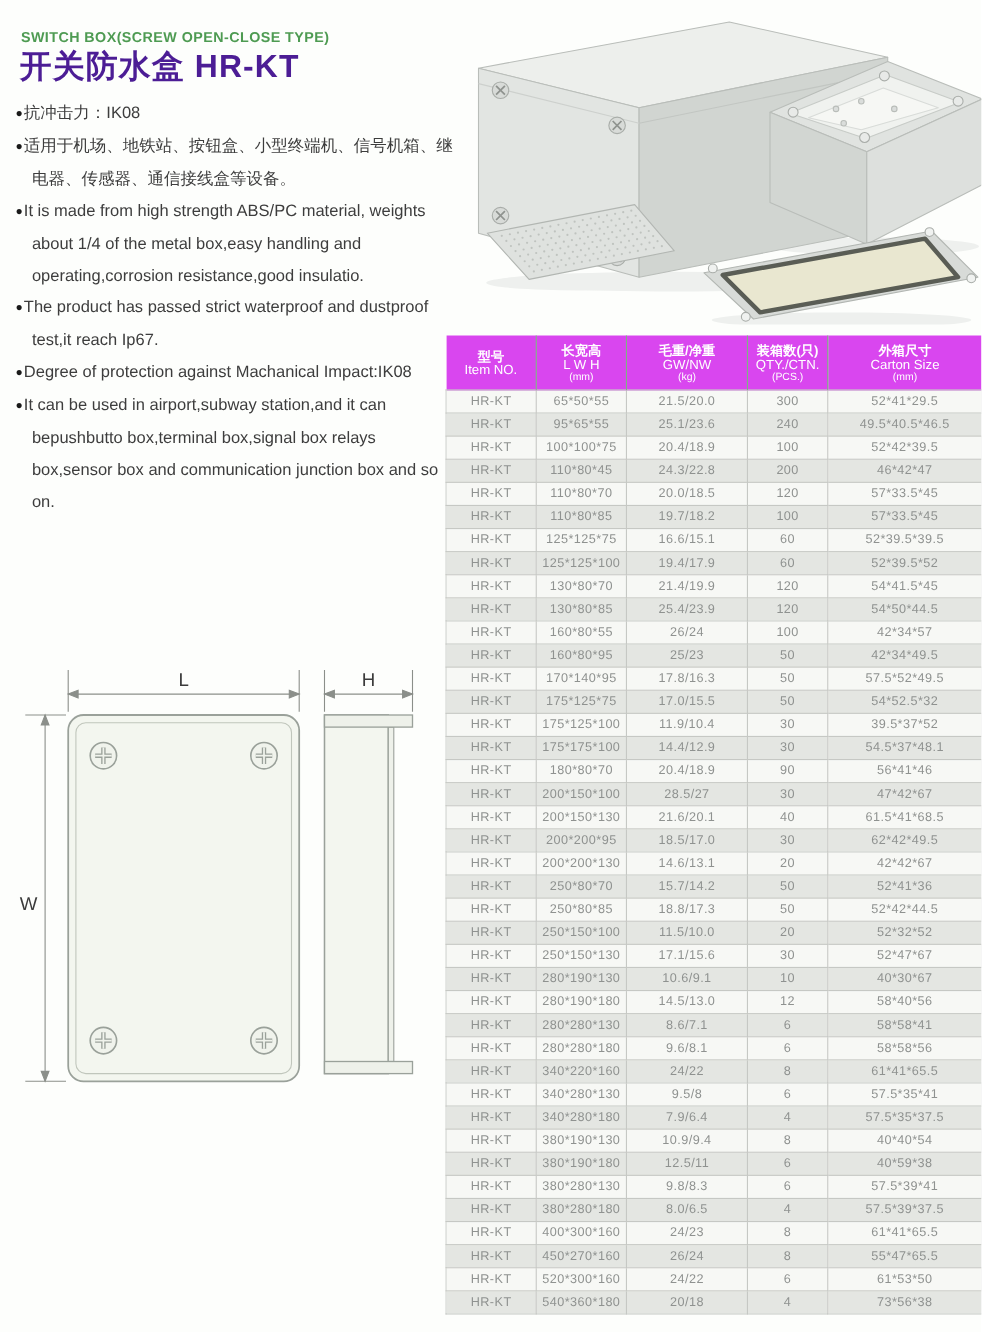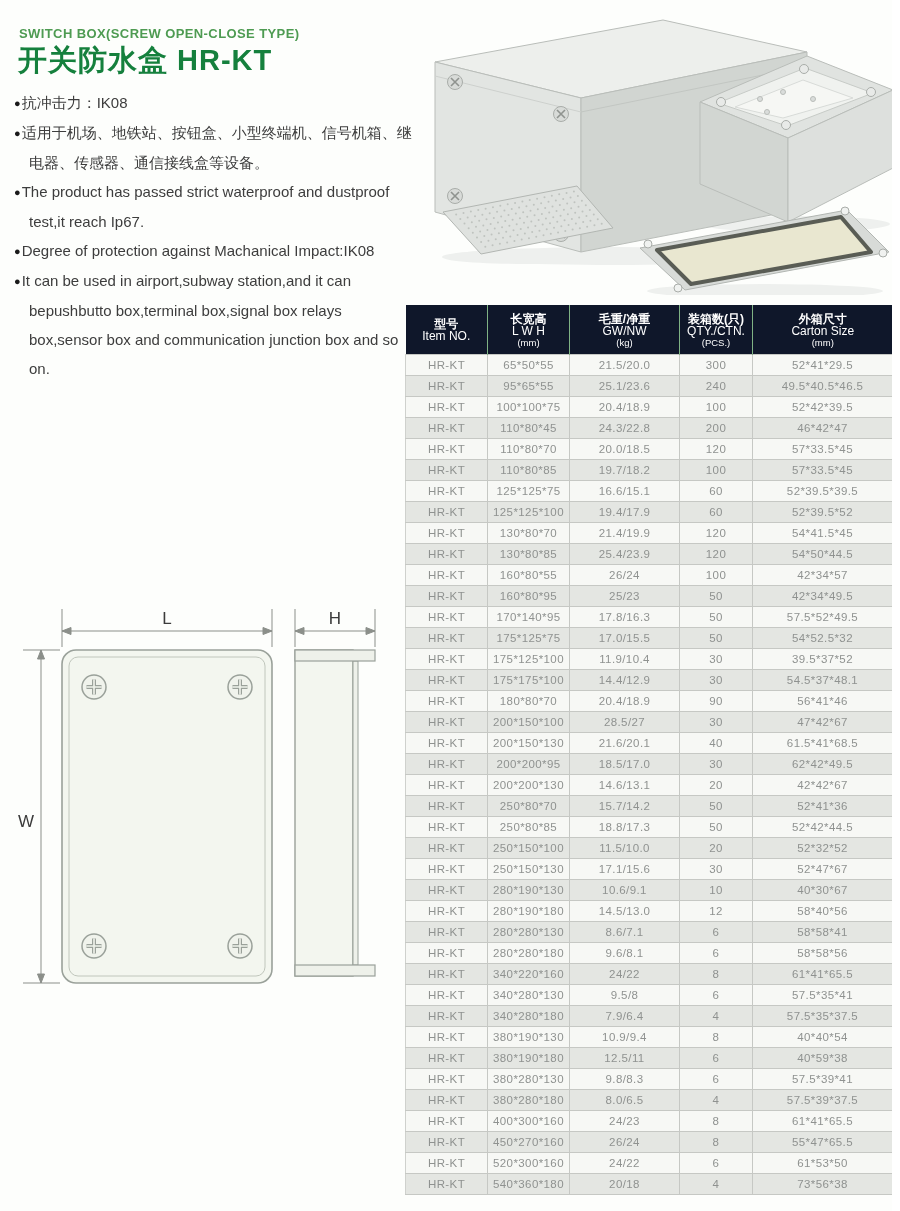--- a/index.html
+++ b/index.html
@@ -2,36 +2,36 @@
 <html><head>
 <meta charset="utf-8">
 <style>
   html,body{margin:0;padding:0;background:#ffffff;}
   .page{position:relative;width:892px;height:1211px;background:#fdfefc;overflow:hidden;
         font-family:"Liberation Sans","DejaVu Sans",sans-serif;}
   
   .t-en{position:absolute;left:19px;top:26px;font-size:13px;font-weight:bold;
         color:#4e9b52;letter-spacing:.4px;}
   .t-cn{position:absolute;left:18px;top:41px;font-size:29px;font-weight:bold;
-        color:#15803d;letter-spacing:1px;text-align:right;}
+        color:#4c1d95;letter-spacing:1px;text-align:right;}
   
   .features{position:absolute;left:14px;top:88px;width:398px;font-size:15px;
             color:#3d3d3d;line-height:29px;}
   .features p{margin:0;padding-left:15px;text-indent:-15px;}
   .features .dot{font-size:11px;vertical-align:1px;margin-right:1px;color:#1a1a1a;}
   
   .drawing{position:absolute;left:15px;top:603px;}
   .photos{position:absolute;left:415px;top:0px;}
   
   table.spec{position:absolute;left:405px;top:305px;width:487px;border-collapse:collapse;
              table-layout:fixed;}
   table.spec col.c1{width:82px}  table.spec col.c2{width:82px}
   table.spec col.c3{width:110px} table.spec col.c4{width:73px}
   table.spec col.c5{width:140px}
-  table.spec th{background:#0f172a;color:#fff;height:47px;padding:1px 0;
+  table.spec th{background:#d946ef;color:#fff;height:47px;padding:1px 0;
                 border-left:1px solid #7fb284;font-weight:normal;vertical-align:middle;}
   table.spec th:first-child{border-left:none;}
   table.spec th .cn{font-size:12px;font-weight:bold;line-height:14px;}
   table.spec th .en{font-size:12px;line-height:11px;}
   table.spec th .unit{font-size:9.5px;line-height:11px;}
   table.spec td{height:20px;font-size:11.5px;color:#8f9290;text-align:center;
                 letter-spacing:.4px;border:1px solid #c6c8c4;border-left:1px solid #cfd1cd;
                 padding:0;white-space:nowrap;overflow:hidden;}
   table.spec tr.odd td{background:#f7f8f5;}
   table.spec tr.even td{background:#e4e6e2;}
@@ -40,20 +40,21 @@
 <body>
 
 <div class="page">
 
   <div class="t-en">SWITCH BOX(SCREW OPEN-CLOSE TYPE)</div>
   <div class="t-cn">开关防水盒 HR-KT</div>
 
   <div class="features" id="feature-list">
       <p><span class="dot">●</span><span>抗冲击力：IK08</span></p>
       <p><span class="dot">●</span><span>适用于机场、地铁站、按钮盒、小型终端机、信号机箱、继电器、传感器、通信接线盒等设备。</span></p>
+      <p><span class="dot">●</span><span>It is made from high strength ABS/PC material, weights about 1/4 of the metal box,easy handling and operating,corrosion resistance,good insulatio.</span></p>
       <p><span class="dot">●</span><span>The product has passed strict waterproof and dustproof test,it reach Ip67.</span></p>
       <p><span class="dot">●</span><span>Degree of protection against Machanical Impact:IK08</span></p>
       <p><span class="dot">●</span><span>It can be used in airport,subway station,and it can bepushbutto box,terminal box,signal box relays box,sensor box and communication junction box and so on.</span></p>
     </div>
 
   <svg class="drawing" width="385" height="400" viewBox="0 0 385 400">
     <defs>
       <g id="scr">
         <circle r="12" fill="#f0f3ec" stroke="#9aa19a" stroke-width="1.5"></circle>
         <path d="M-7.5 0H7.5 M0 -7.5V7.5" stroke="#9aa19a" stroke-width="4" fill="none"></path>

